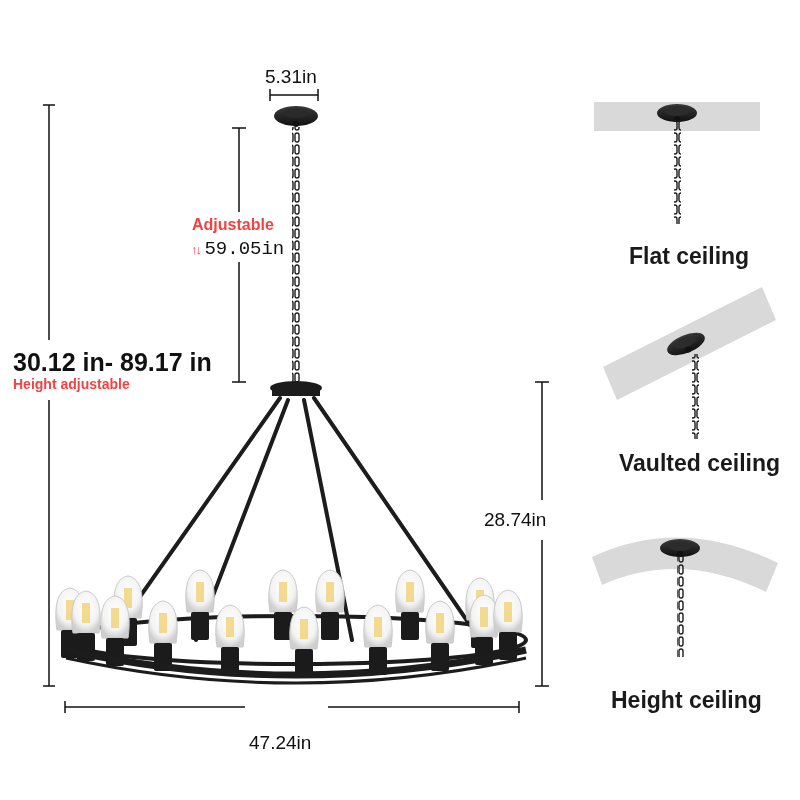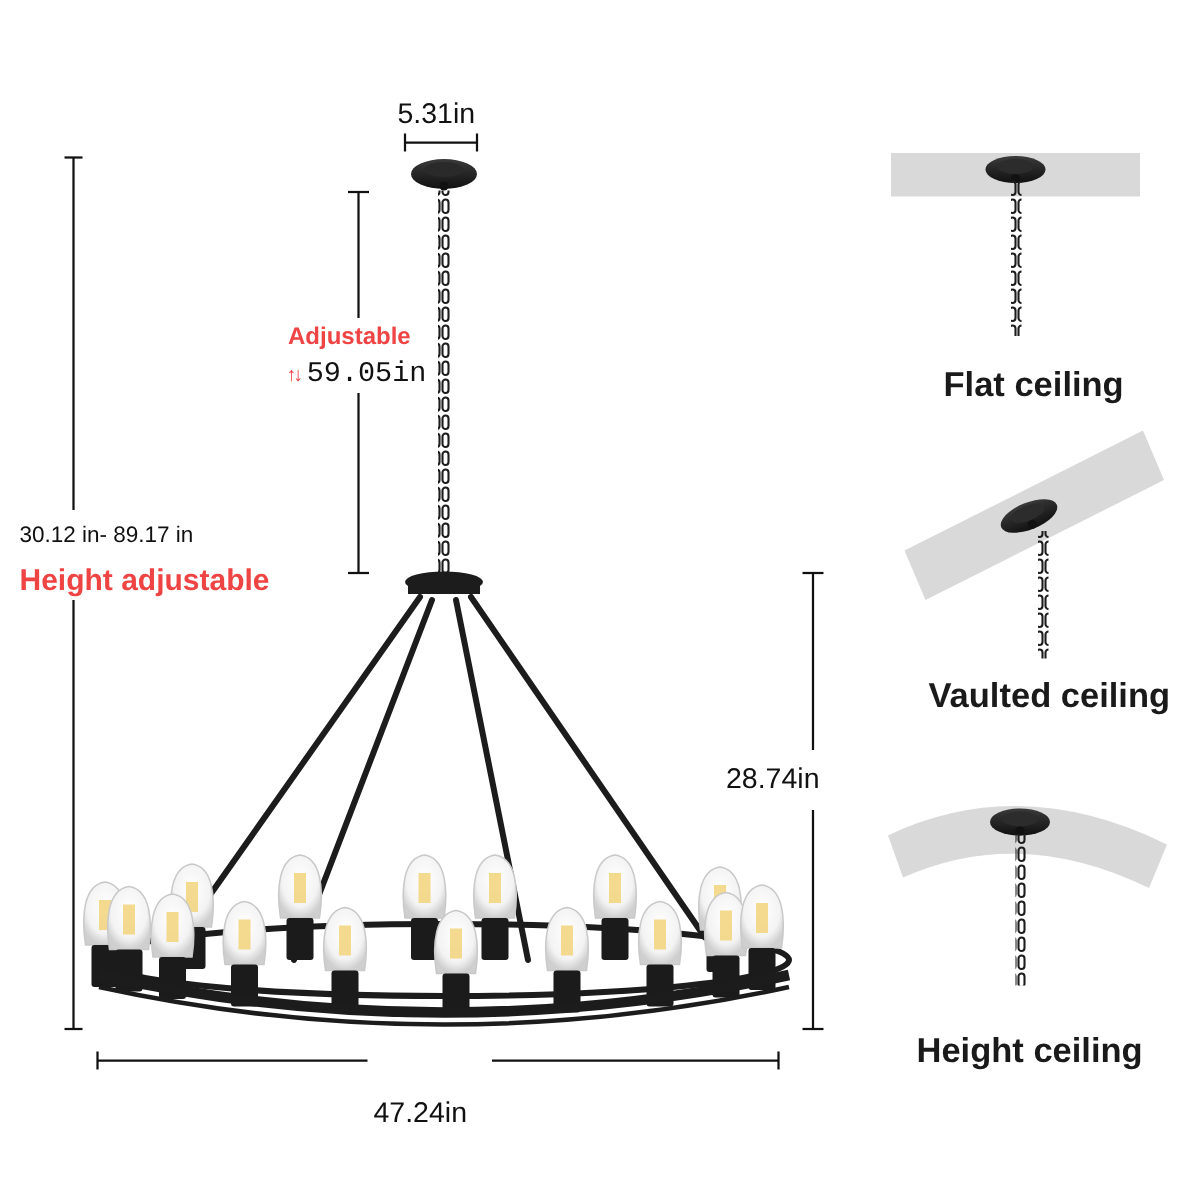--- a/index.html
+++ b/index.html
@@ -144,22 +144,22 @@
 </svg>
 
 <div class="abs dim-text" style="left:265px; top:66px;">5.31in</div>
 
 <div class="abs red-text" style="left:192px; top:216px; font-size:16px;">Adjustable</div>
 <div class="abs" style="left:191px; top:238px; white-space:nowrap;">
   <span class="red-text" style="font-size:13px; letter-spacing:-2px;">↑↓</span>
   <span class="dim-text" style="font-size:19px;font-family:Liberation Mono, monospace;">59.05in</span>
 </div>
 
-<div class="abs dim-text" style="left:13px; top:348px; font-size:15px;">30.12 in- 89.17 in</div>
-<div class="abs red-text" style="left:13px; top:376px; font-size:20px;">Height adjustable</div>
+<div class="abs dim-text" style="left:13px; top:348px; font-size:25px;font-weight:bold;">30.12 in- 89.17 in</div>
+<div class="abs red-text" style="left:13px; top:376px; font-size:14px;">Height adjustable</div>
 
 <div class="abs dim-text" style="left:484px; top:509px;">28.74in</div>
 
 <div class="abs dim-text" style="left:249px; top:732px;">47.24in</div>
 
 <div class="abs label-big" style="left:629px; top:231px;margin-top:12px;">Flat ceiling</div>
 <div class="abs label-big" style="left:619px; top:450px;">Vaulted ceiling</div>
 <div class="abs label-big" style="left:611px; top:687px;">Height ceiling</div>
 
 </body></html>

